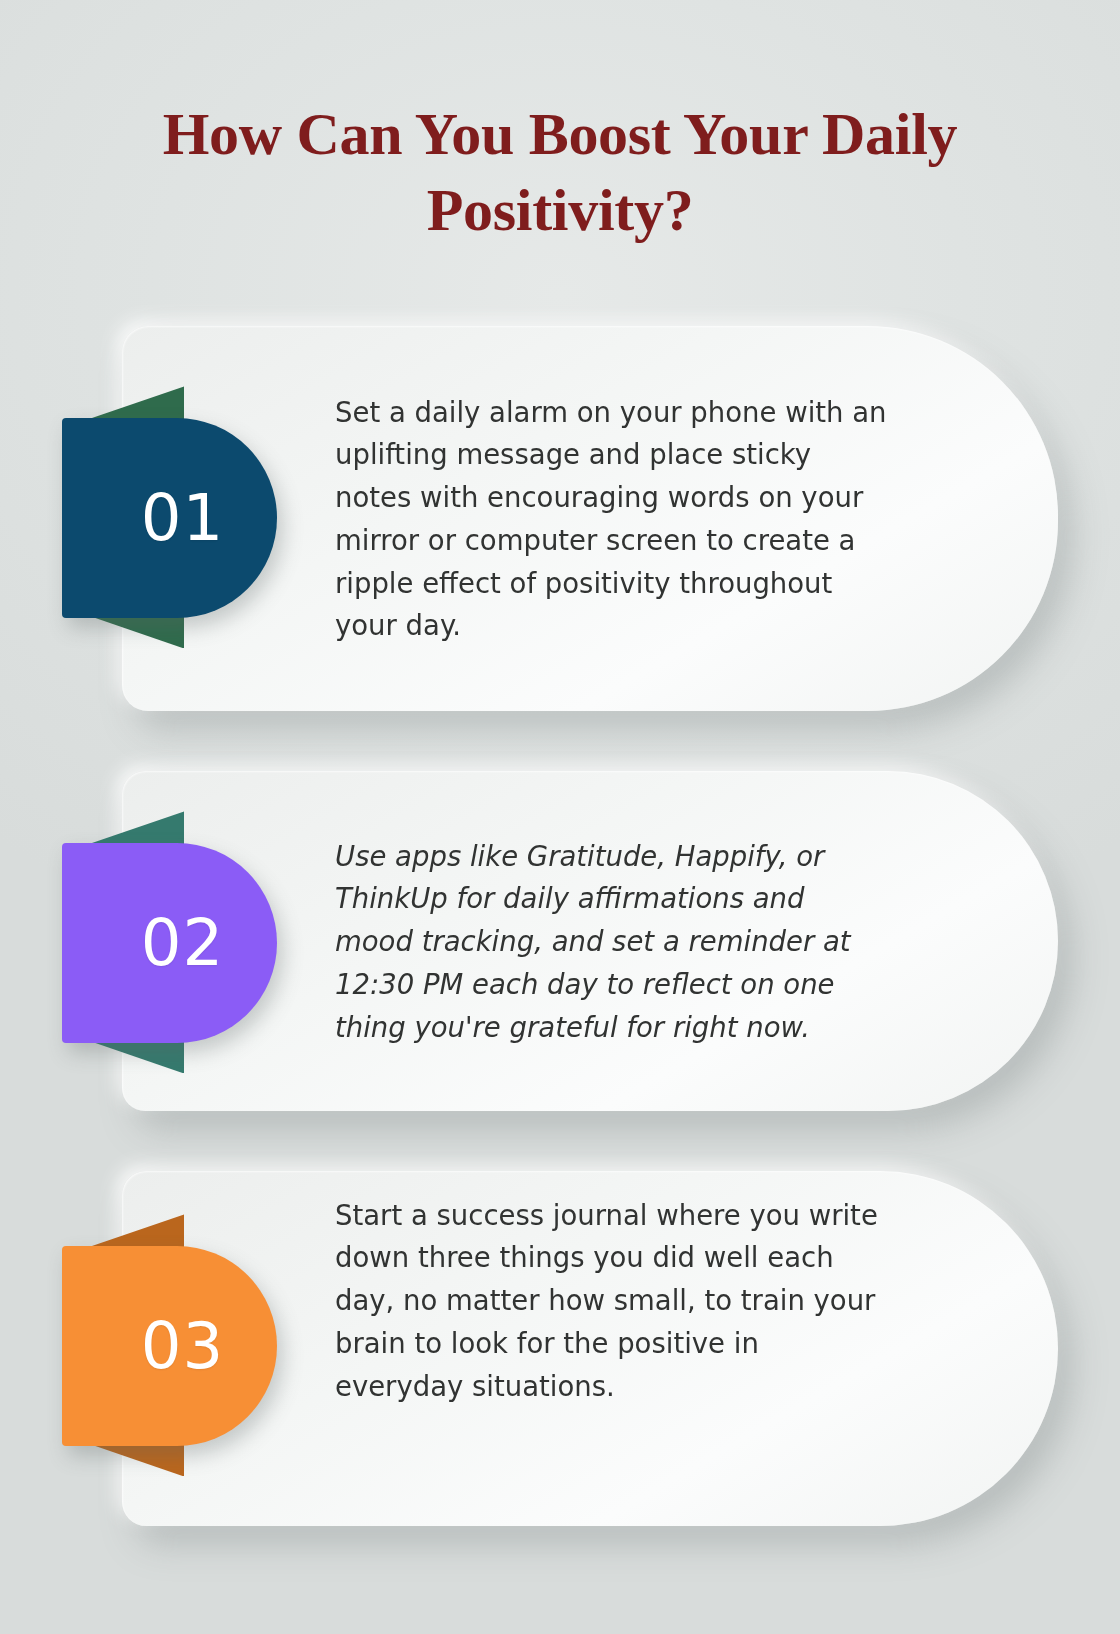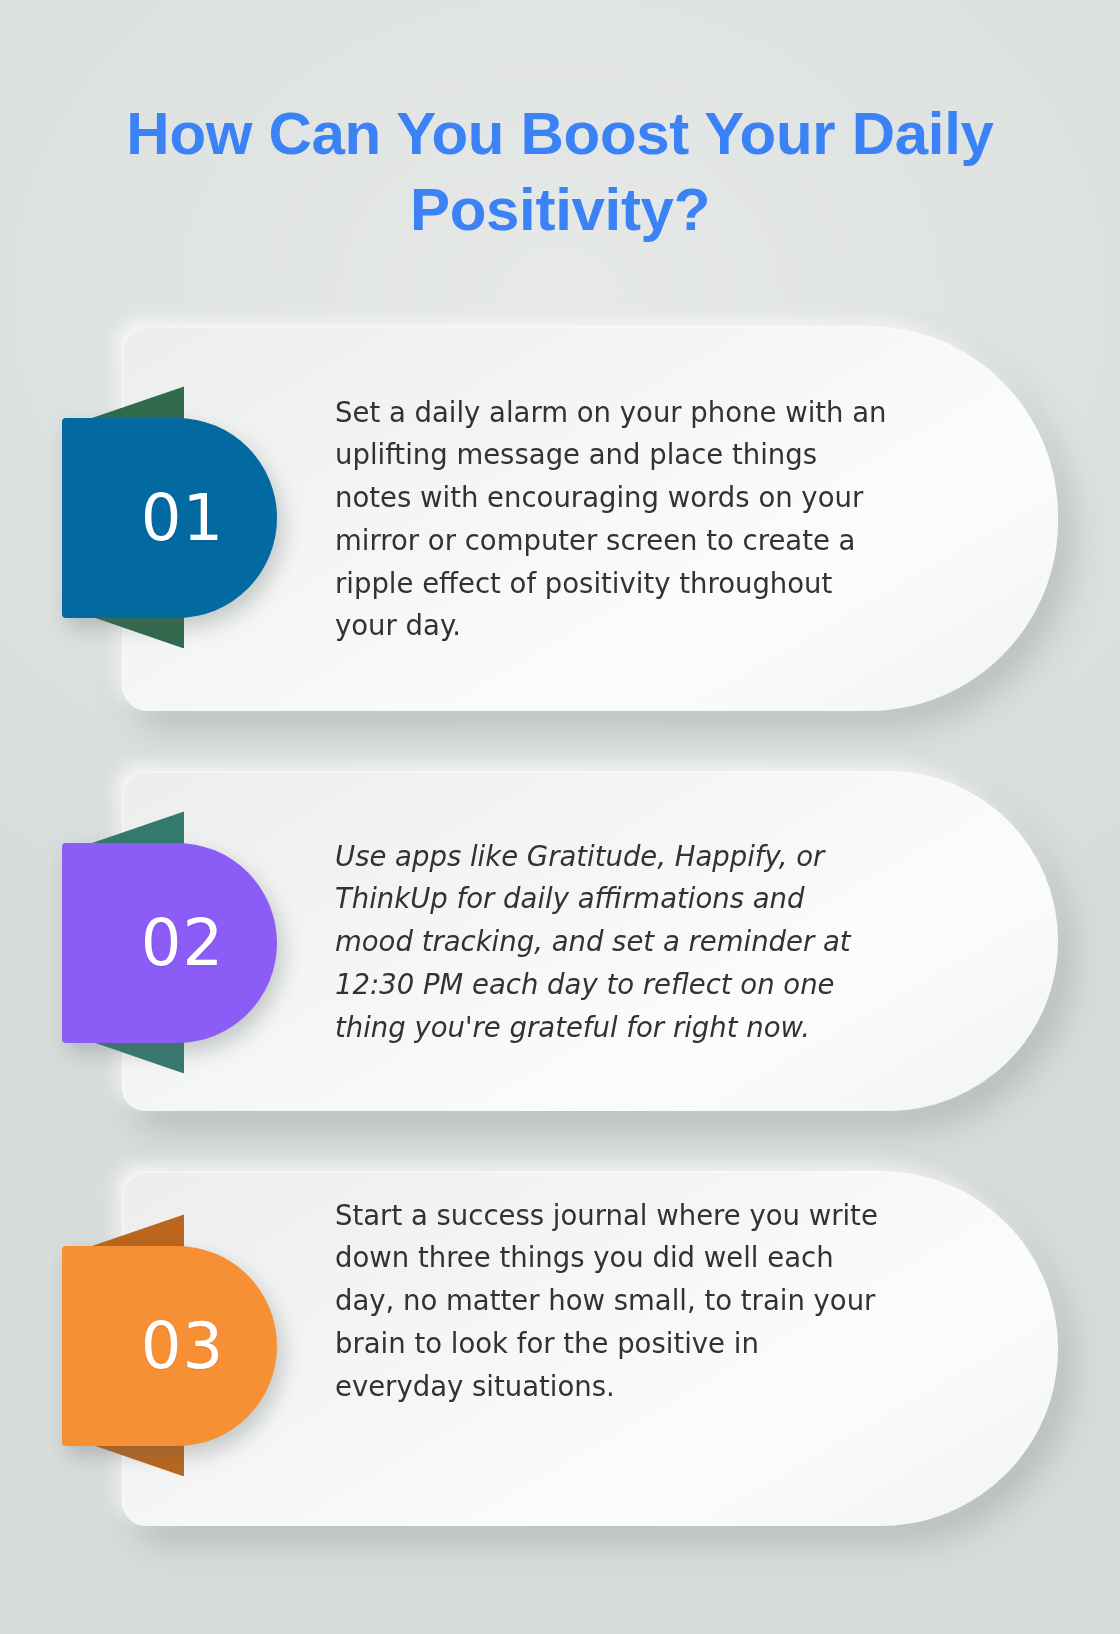--- a/index.html
+++ b/index.html
@@ -16,26 +16,26 @@
     position:relative;
     overflow:hidden;
   }
 
   
   .title-wrap {
     padding:96px 92px 0 92px;
     text-align:center;
   }
   .title {
-    font-family:Liberation Sans, sans-serif;
+    font-family:Liberation Serif, serif;
     font-weight:700;
     font-size:60px;
     line-height:1.27;
     letter-spacing:-0.3px;
-    color:#3b82f6;
+    color:#7f1d1d;
     max-width:960px;
     margin:0 auto;
   }
 
   
   .cards {
     position:relative;
     margin-top:78px;
     padding:0 0 0 0;
   }
@@ -139,25 +139,25 @@
 
 <div class="title-wrap">
   <h1 class="title">How Can You Boost Your Daily Positivity?</h1>
 </div>
 
 <div class="cards">
 
   <div class="card-block" id="block-1">
     <div class="panel"></div>
     <div class="ribbon" style="background: rgb(47, 107, 76);"></div>
-    <div class="badge" style="background: #0369a1;">
+    <div class="badge" style="background: #0c4a6e;">
       <span class="badge-num">01</span>
     </div>
     <div class="copy">
-      <p>Set a daily alarm on your phone with an uplifting message and place things notes with encouraging words on your mirror or computer screen to create a ripple effect of positivity throughout your day.</p>
+      <p>Set a daily alarm on your phone with an uplifting message and place sticky notes with encouraging words on your mirror or computer screen to create a ripple effect of positivity throughout your day.</p>
     </div>
   </div>
 
   <div class="card-block" id="block-2">
     <div class="panel"></div>
     <div class="ribbon" style="background: rgb(53, 122, 110);"></div>
     <div class="badge" style="background: #8b5cf6;">
       <span class="badge-num">02</span>
     </div>
     <div class="copy">

